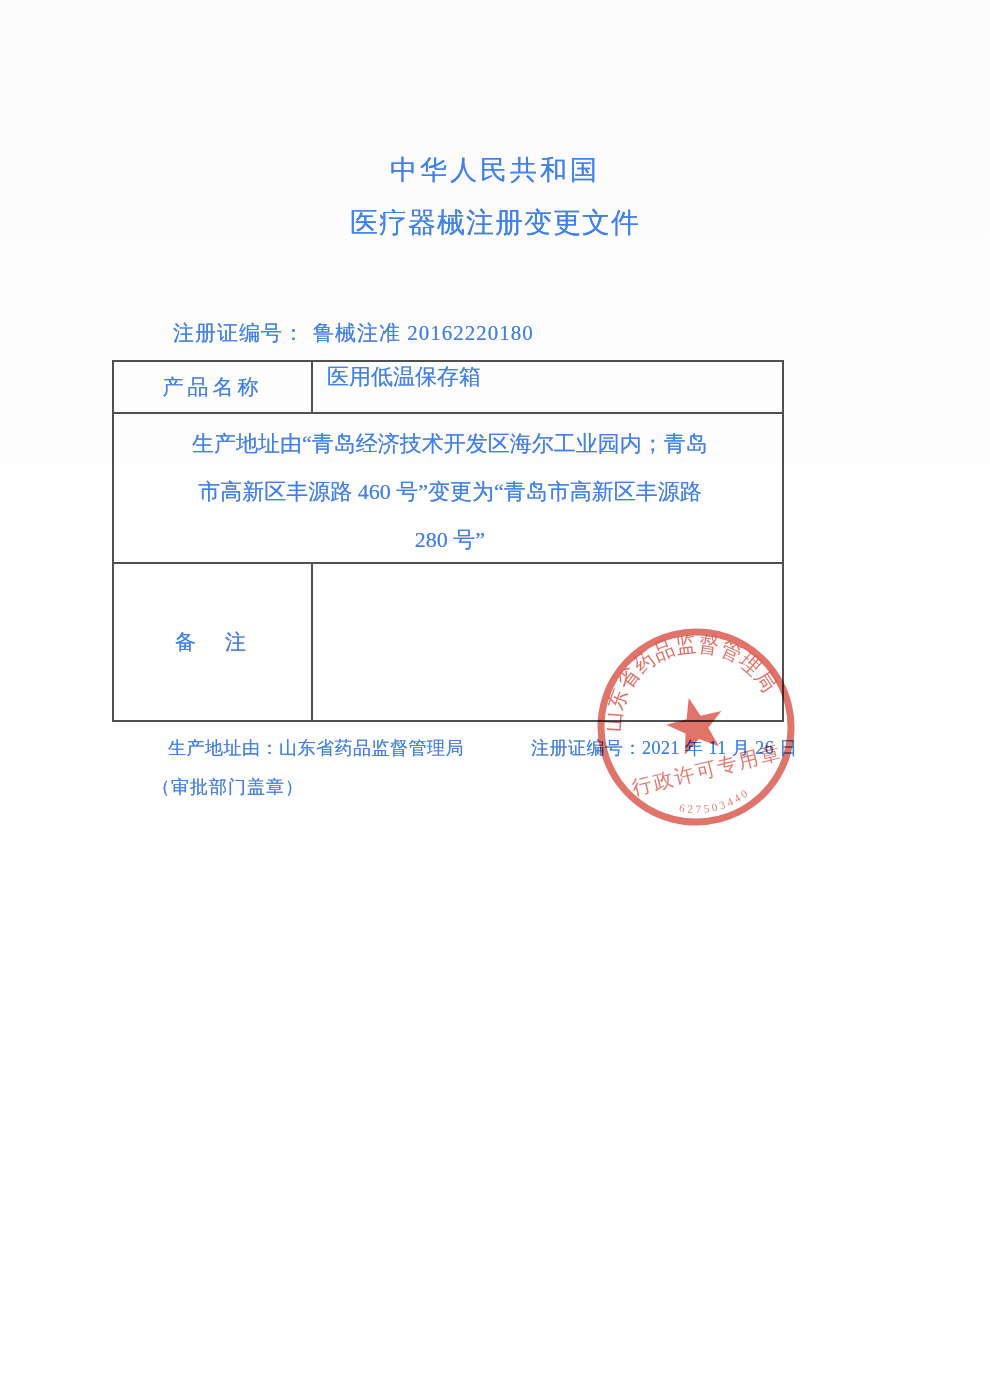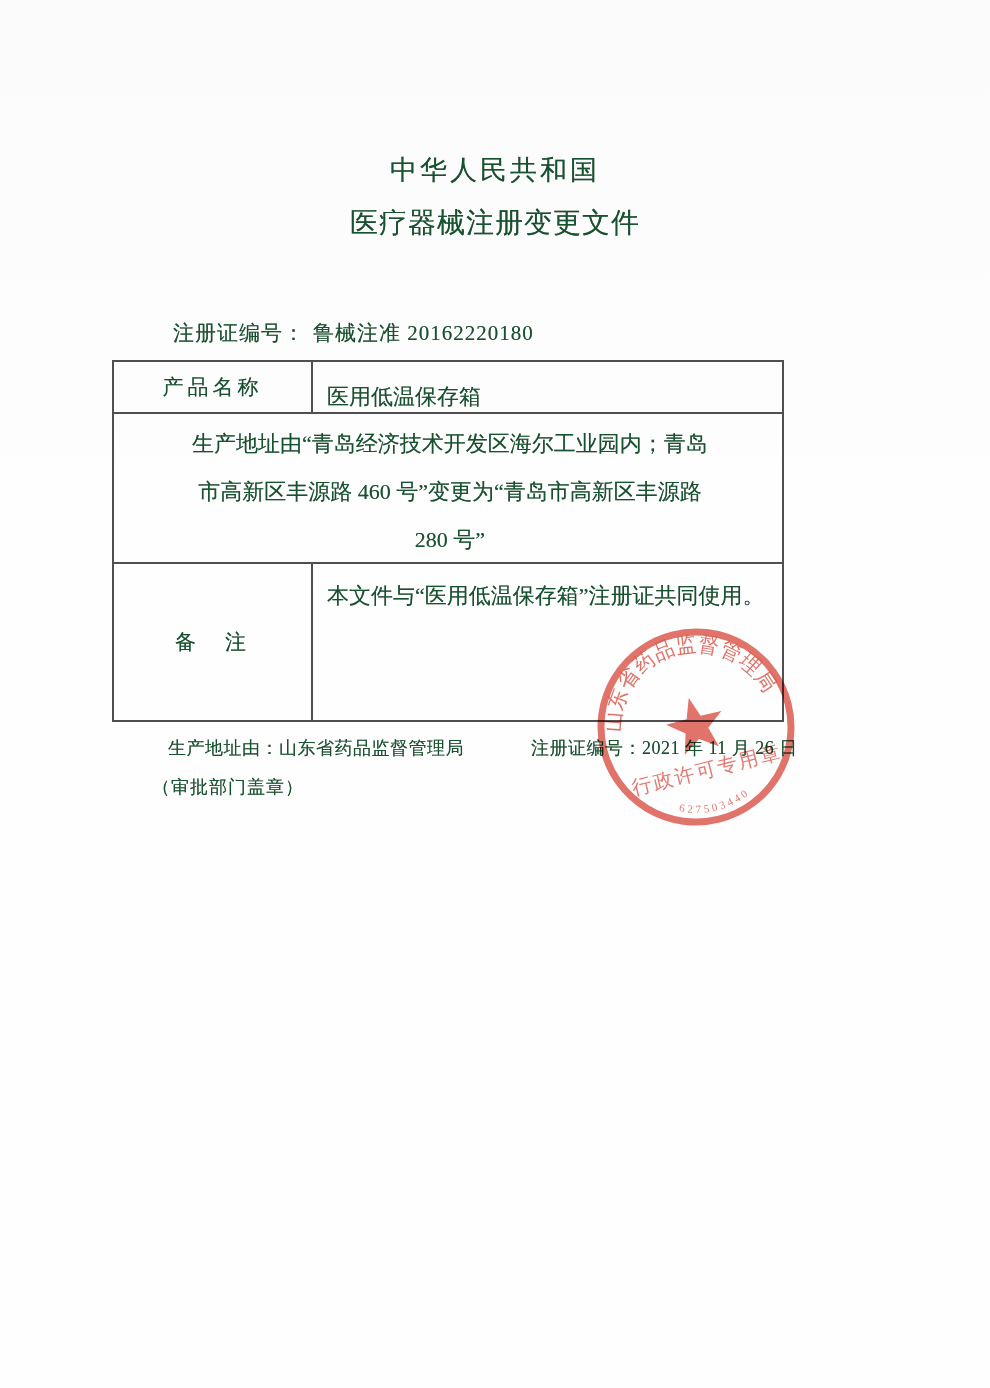--- a/index.html
+++ b/index.html
@@ -3,21 +3,21 @@
 <meta charset="utf-8">
 <style>
   * { margin:0; padding:0; box-sizing:border-box; }
   html,body { background:#ffffff; }
   .page {
     position:relative;
     width:990px; height:1388px;
     background:#fefefe;
     overflow:hidden;
     font-family:"Liberation Serif","DejaVu Serif",serif;
-    color:#14532d;
+    color:#3b82f6;
   }
   
   .page::before{
     content:""; position:absolute; inset:0;
     background:linear-gradient(180deg, rgba(0,0,0,0.012), rgba(0,0,0,0) 40%);
     pointer-events:none;
   }
   .title-block{
     position:absolute; top:152px; left:0; width:100%;
     text-align:center;
@@ -49,21 +49,21 @@
     width:199px; flex:0 0 199px;
     border-right:2px solid #4f4f4f;
     display:flex; align-items:center; justify-content:center;
     font-size:21px; letter-spacing:4px;
   }
   .cell-value{
     flex:1; padding-left:14px; padding-right:10px;
     font-size:22px;
   }
   .row-product{ height:50px; }
-  .row-product .cell-value{ display:flex; align-items:flex-end; }
+  .row-product .cell-value{ display:flex; align-items:flex-start; }
   .row-change{ height:150px; }
   .row-change .cell-value{ padding-top:6px;text-align:center; }
   .row-change .cell-value .vline{ line-height:48px; white-space:nowrap; }
   .row-remark{ height:158px; }
   .row-remark .cell-value{ padding-top:17px; line-height:30px; }
 
   .footer-dept{
     position:absolute; top:736px; left:168px;
     font-size:18px; letter-spacing:0.5px;
     text-shadow:0 0 0.5px rgba(40,40,40,0.5);
@@ -117,23 +117,20 @@
     <div class="t-row row-change">
       <div class="cell-value">
         <div class="vline">生产地址由“青岛经济技术开发区海尔工业园内；青岛</div>
         <div class="vline">市高新区丰源路 460 号”变更为“青岛市高新区丰源路</div>
         <div class="vline">280 号”</div>
       </div>
     </div>
 
     <div class="t-row row-remark">
       <div class="cell-label">备　注</div>
-      <div class="cell-value">
-        <span>本文件与“医用低温保存箱”注册证共同使用。</span>
-      </div>
     </div>
 
   </div>
 
   <div class="footer-dept">
     <span>生产地址由：</span><span>山东省药品监督管理局</span>
   </div>
 
   <div class="footer-date">
     <span>注册证编号：</span><span>2021 年 11 月 26 日</span>

